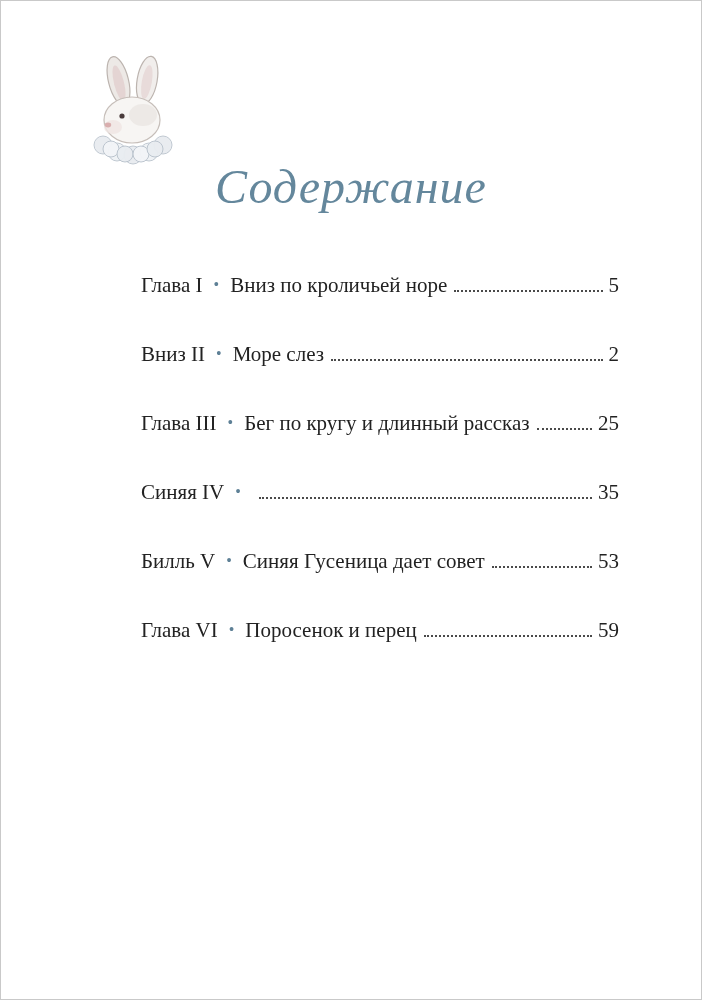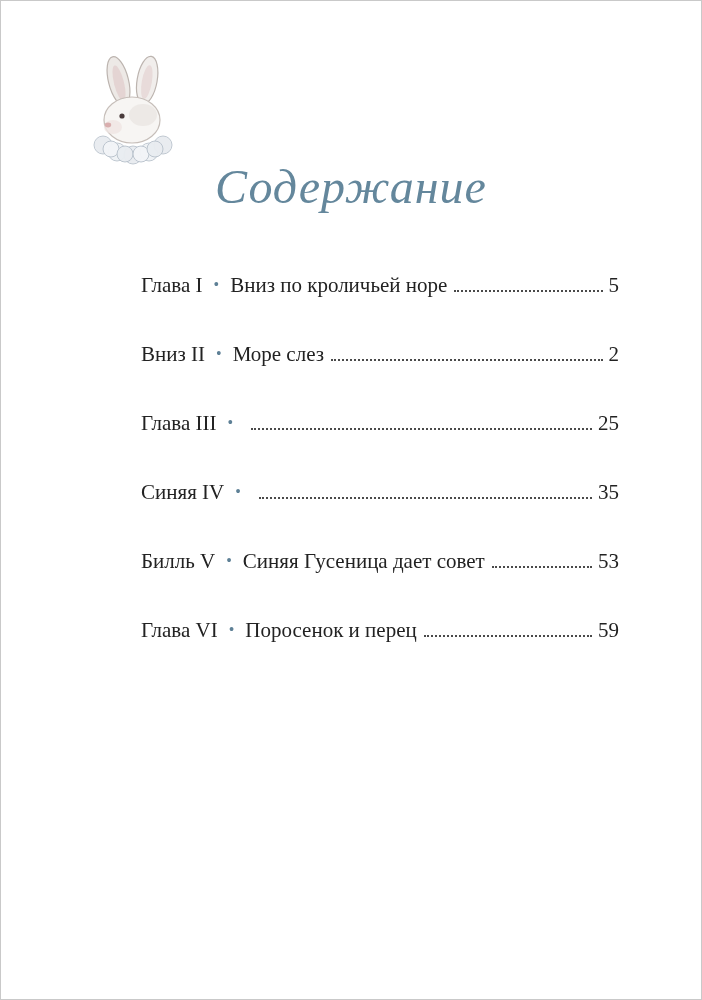--- a/index.html
+++ b/index.html
@@ -136,20 +136,21 @@
       <span class="chapter">Вниз II</span>
       <span class="bullet">•</span>
       <span class="entry-title">Море слез</span>
       <span class="leader"></span>
       <span class="pagenum">2</span>
     </div>
 
     <div class="toc-row">
       <span class="chapter">Глава III</span>
       <span class="bullet">•</span>
+      <span class="entry-title">Бег по кругу и длинный рассказ</span>
       <span class="leader"></span>
       <span class="pagenum">25</span>
     </div>
 
     <div class="toc-row">
       <span class="chapter">Синяя IV</span>
       <span class="bullet">•</span>
       <span class="leader"></span>
       <span class="pagenum">35</span>
     </div>

